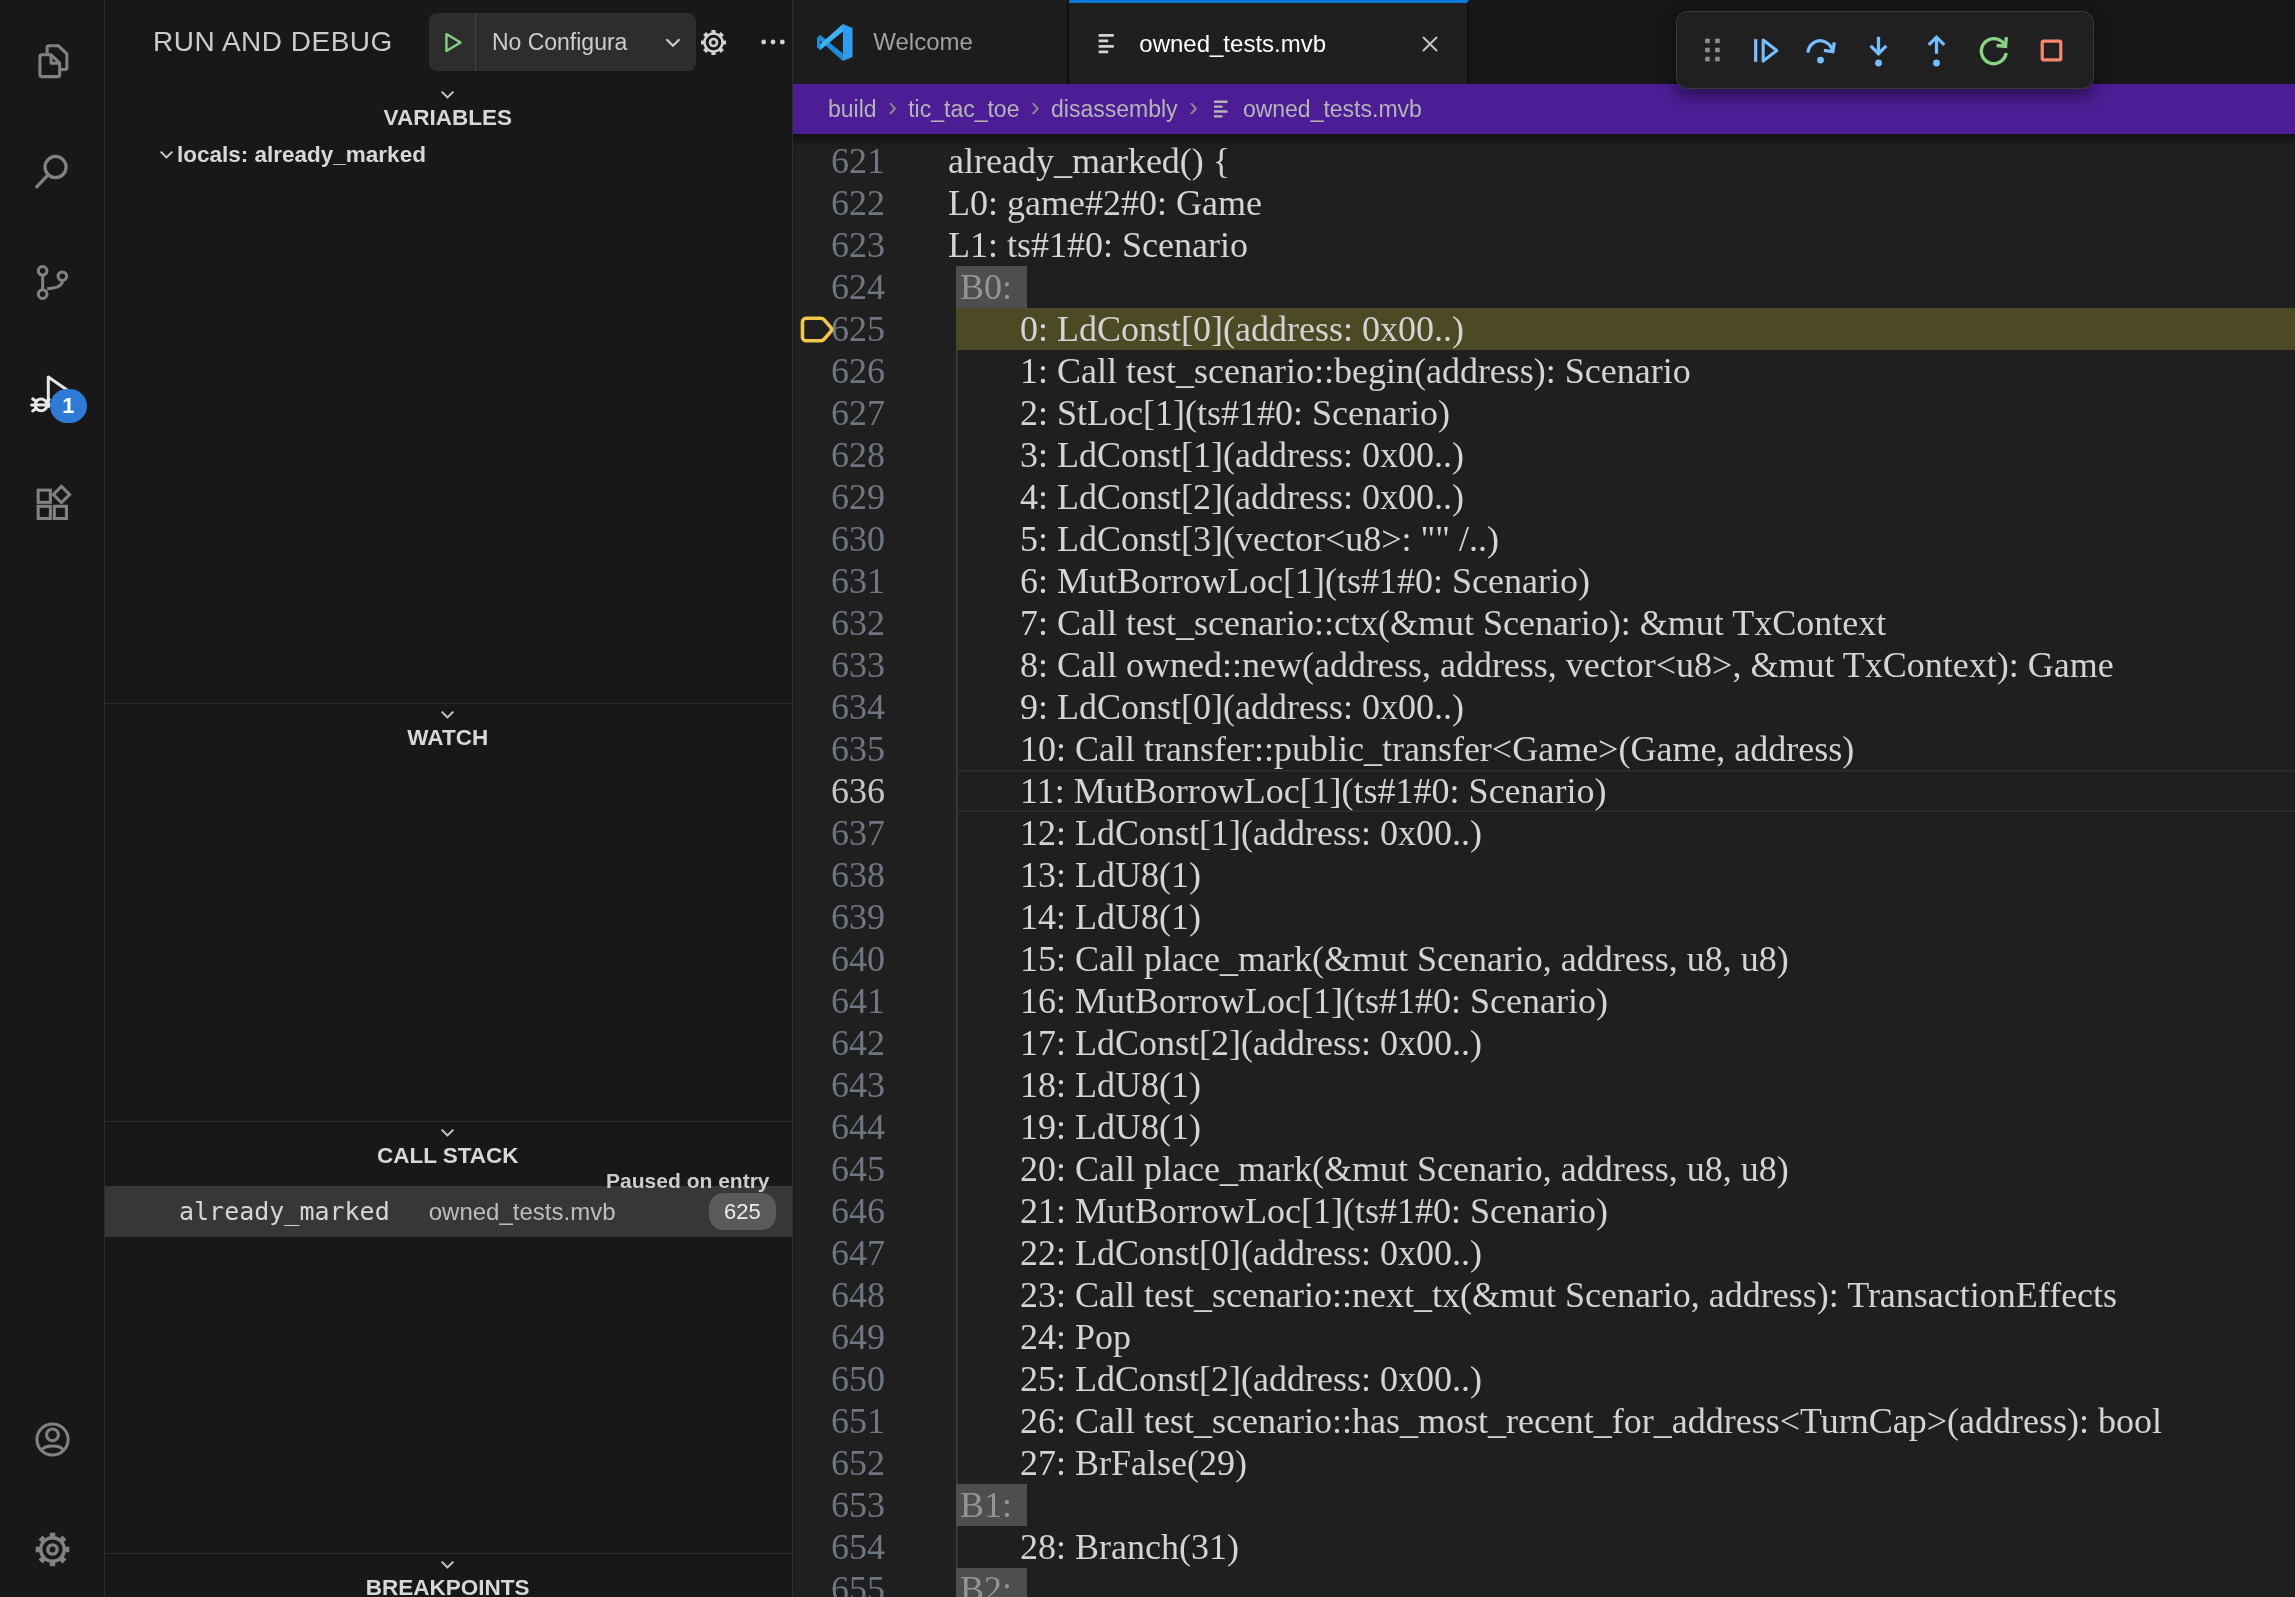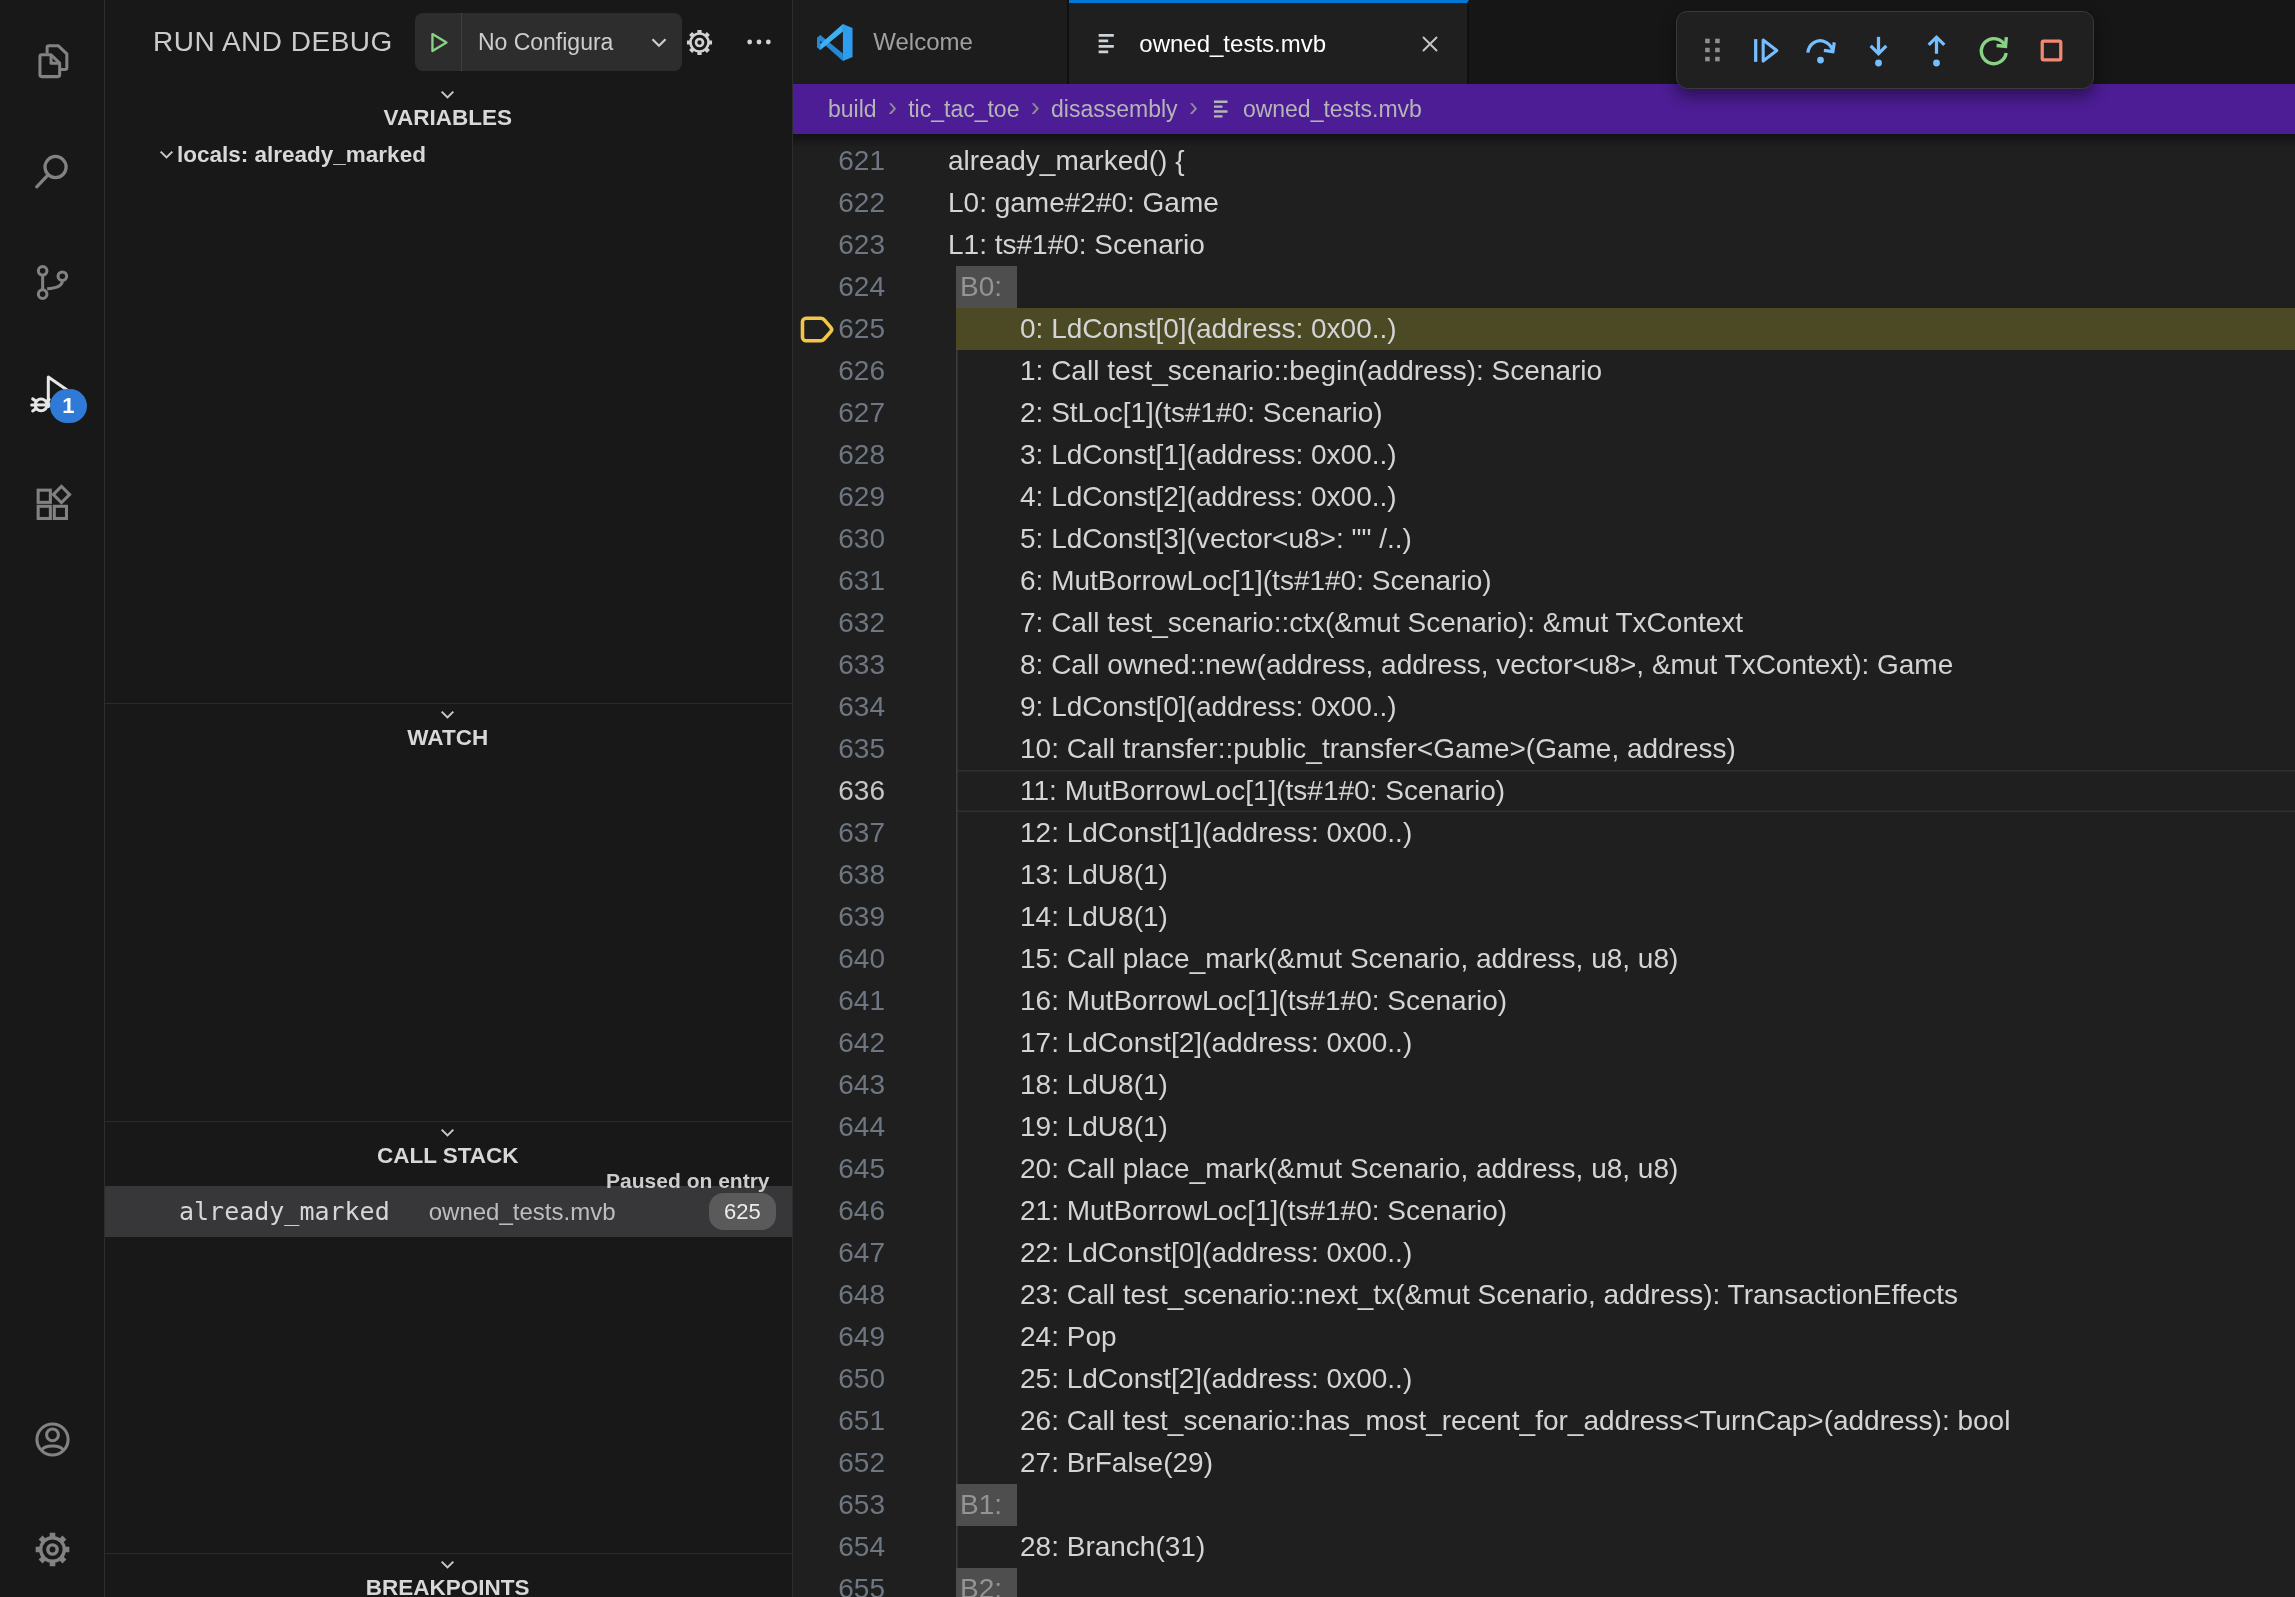--- a/index.html
+++ b/index.html
@@ -17,21 +17,21 @@
   .ab-bottom .ab-icon:last-child { margin-bottom:0; }
   .ab-badge { position:absolute; right:-11.3px; bottom:-6.4px; min-width:37px; height:34px; padding:0 6.4px;
     border-radius:17.7px; background:var(--badge-blue,#2e7ad6); color:#fff; font-size:22px; font-weight:700;
     display:flex; align-items:center; justify-content:center; }
 
   
   .sidebar { width:688px; flex:none; background:#181818; border-right:1.6px solid #2d2d2d;
     display:flex; flex-direction:column; overflow:hidden; }
   .sb-header { height:84px; flex:none; display:flex; align-items:center; padding:0 24px 0 48px; }
   .sb-title { font-size:28px; color:#cbcbcb; letter-spacing:0.5px; white-space:nowrap; }
-  .config { margin-left:22px; width:267px; height:58px; flex:none; background:#2d2d2d; border-radius:8px;
+  .config { margin-left:36px; width:267px; height:58px; flex:none; background:#2d2d2d; border-radius:8px;
     display:flex; align-items:center; overflow:hidden; }
   .config-play { width:47px; height:100%; flex:none; display:flex; align-items:center; justify-content:center;
     border-right:1.6px solid #3f3f3f; }
   .config-label { font-size:23px; color:#cdcdcd; padding-left:16px; white-space:nowrap; overflow:hidden; flex:1; }
   .config-chevron { flex:none; padding-right:11.3px; display:flex; }
   .sb-gear { margin-left:auto; display:flex; color:#d2d2d2; }
   .sb-more { margin-left:26px; display:flex; color:#d2d2d2; }
 
   .section { border-top:1.6px solid #2b2b2b; overflow:hidden; }
   .section.variables { height:619px; border-top:none; }
@@ -64,22 +64,22 @@
   .tab-close { margin-left:auto; display:flex; flex:none; color:#c5c5c5; }
 
   .breadcrumbs { height:50px; flex:none; background:#4c1d95; display:flex; align-items:center;
     padding-left:35px; font-size:23px; color:#b5b5b5; }
   .crumb { white-space:nowrap; cursor:pointer; display:flex; align-items:center; gap:9.7px; }
   .crumb-sep { color:#8f8f8f; font-size:27px; font-weight:400; padding:0 11.3px 3.2px; }
 
   .code-shadow { position:absolute; top:134px; left:0; right:0; height:13px; z-index:6; pointer-events:none;
     background:linear-gradient(rgba(0,0,0,.45), rgba(0,0,0,0)); }
 
-  .code { flex:1; overflow:hidden; padding-top:6.4px; font-family:Liberation Sans, sans-serif;
-    font-size:28px; color:#d4d4d4; }
+  .code { flex:1; overflow:hidden; padding-top:6.4px; font-family:Liberation Serif, serif;
+    font-size:36px; color:#d4d4d4; }
   .code-row { height:42px; line-height:42px; display:flex; }
   .gutter { width:155px; flex:none; position:relative; display:flex; }
   .gutter .num { margin-left:auto; padding-right:63px; color:#6e7681; }
   .code-row.cursor .num { color:#c6c6c6; }
   .pointer { position:absolute; left:6.4px; top:5.6px; display:flex; }
   .content { flex:1; min-width:0; position:relative; white-space:pre; }
   .content.kind-instr, .content.kind-label { box-shadow:inset 1.6px 0 0 #3c3c3c;margin-left:8px; }
   .code-row.exec .content { box-shadow:none; background:var(--exec-line-bg,#4b4a25); }
   .code-row.cursor .content { box-shadow:inset 1.6px 0 0 #3c3c3c, inset 0 1.6px 0 #2f2f2f, inset 0 -1.6px 0 #2f2f2f; }
   .kind-instr .code-text { padding-left:64px; display:inline-block; }

